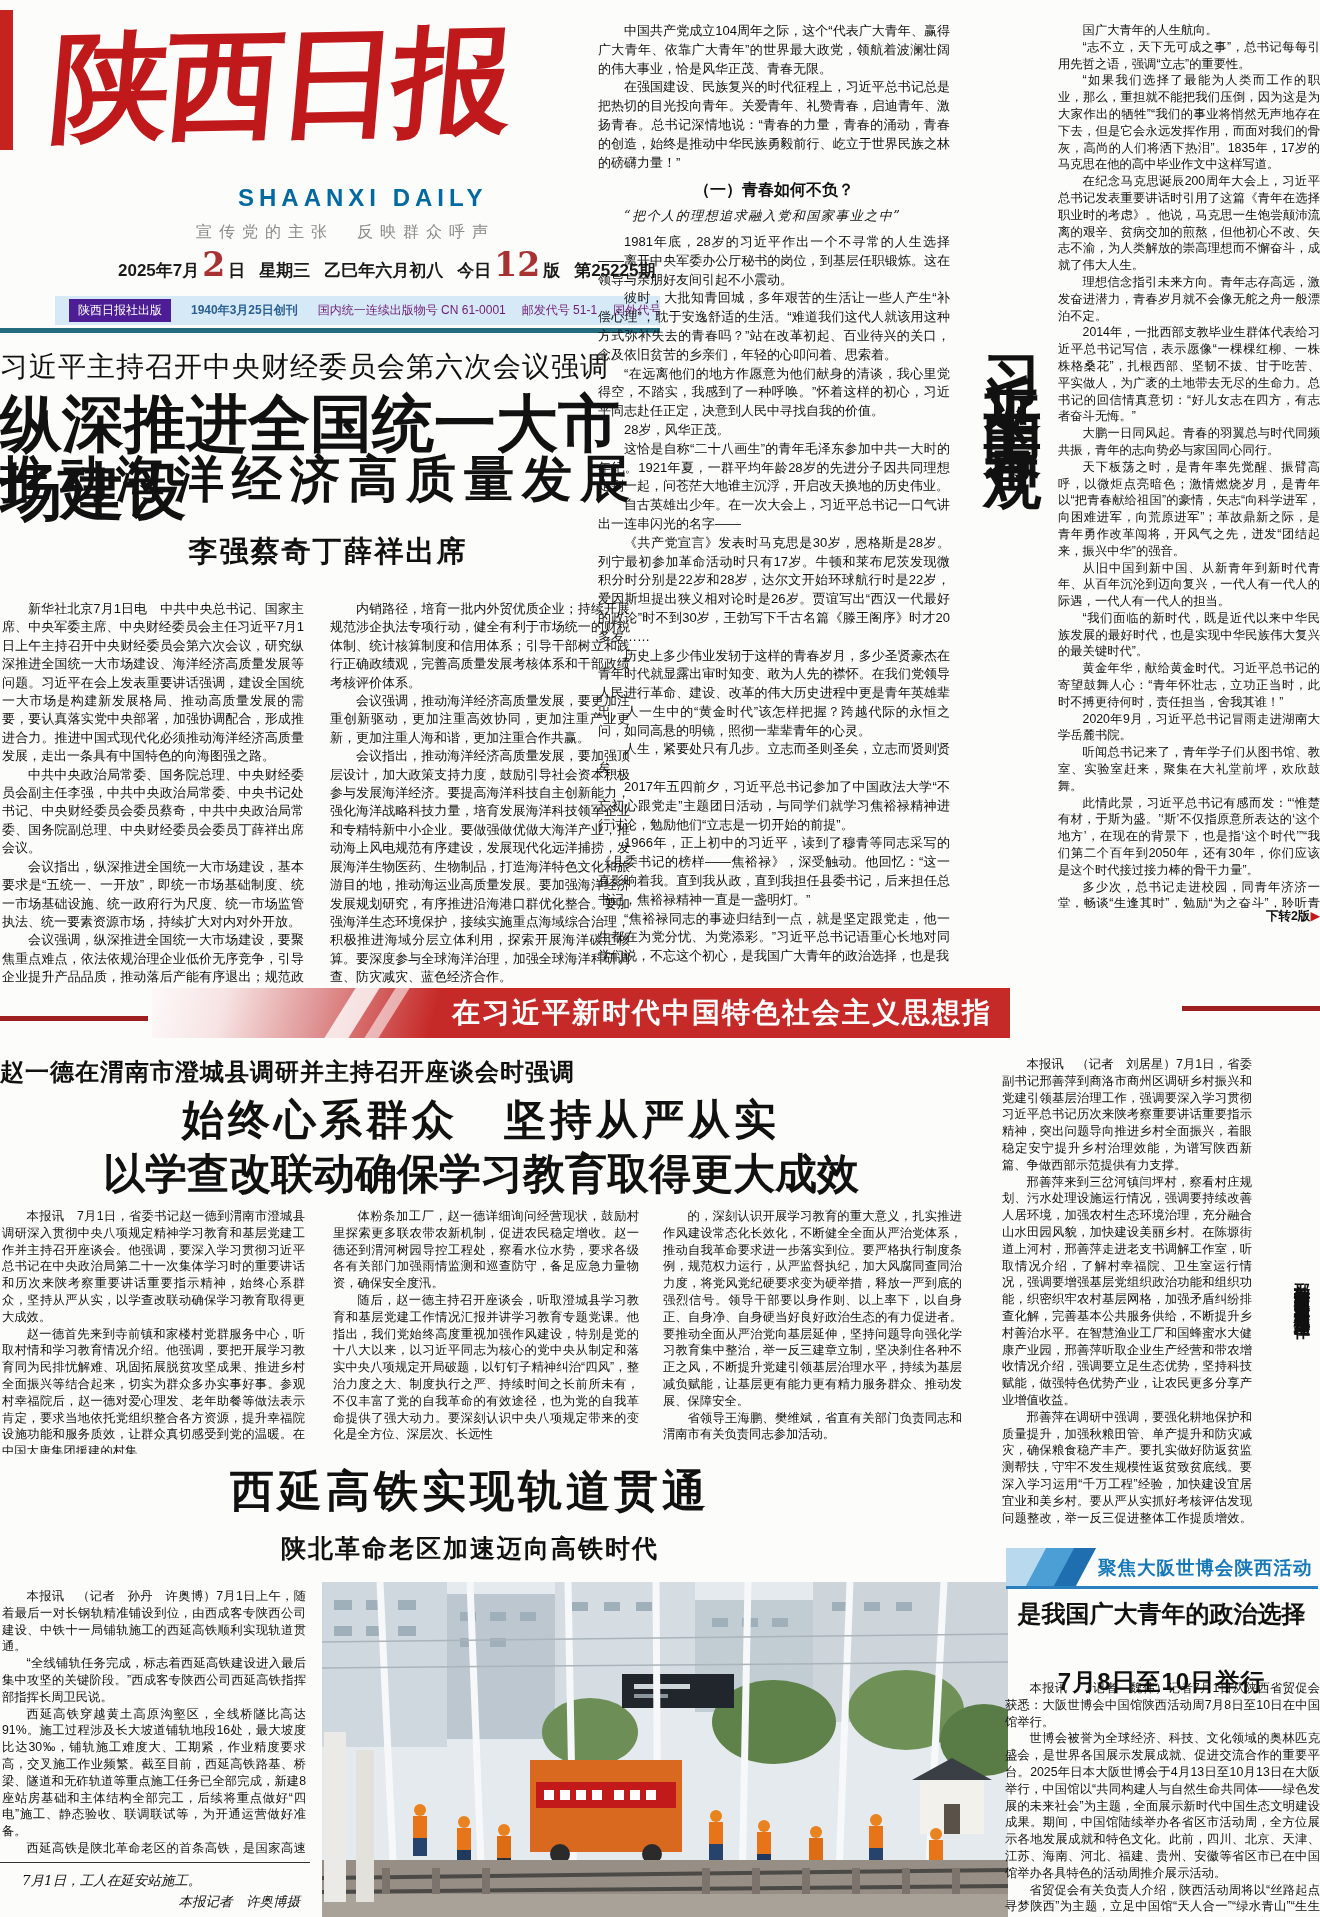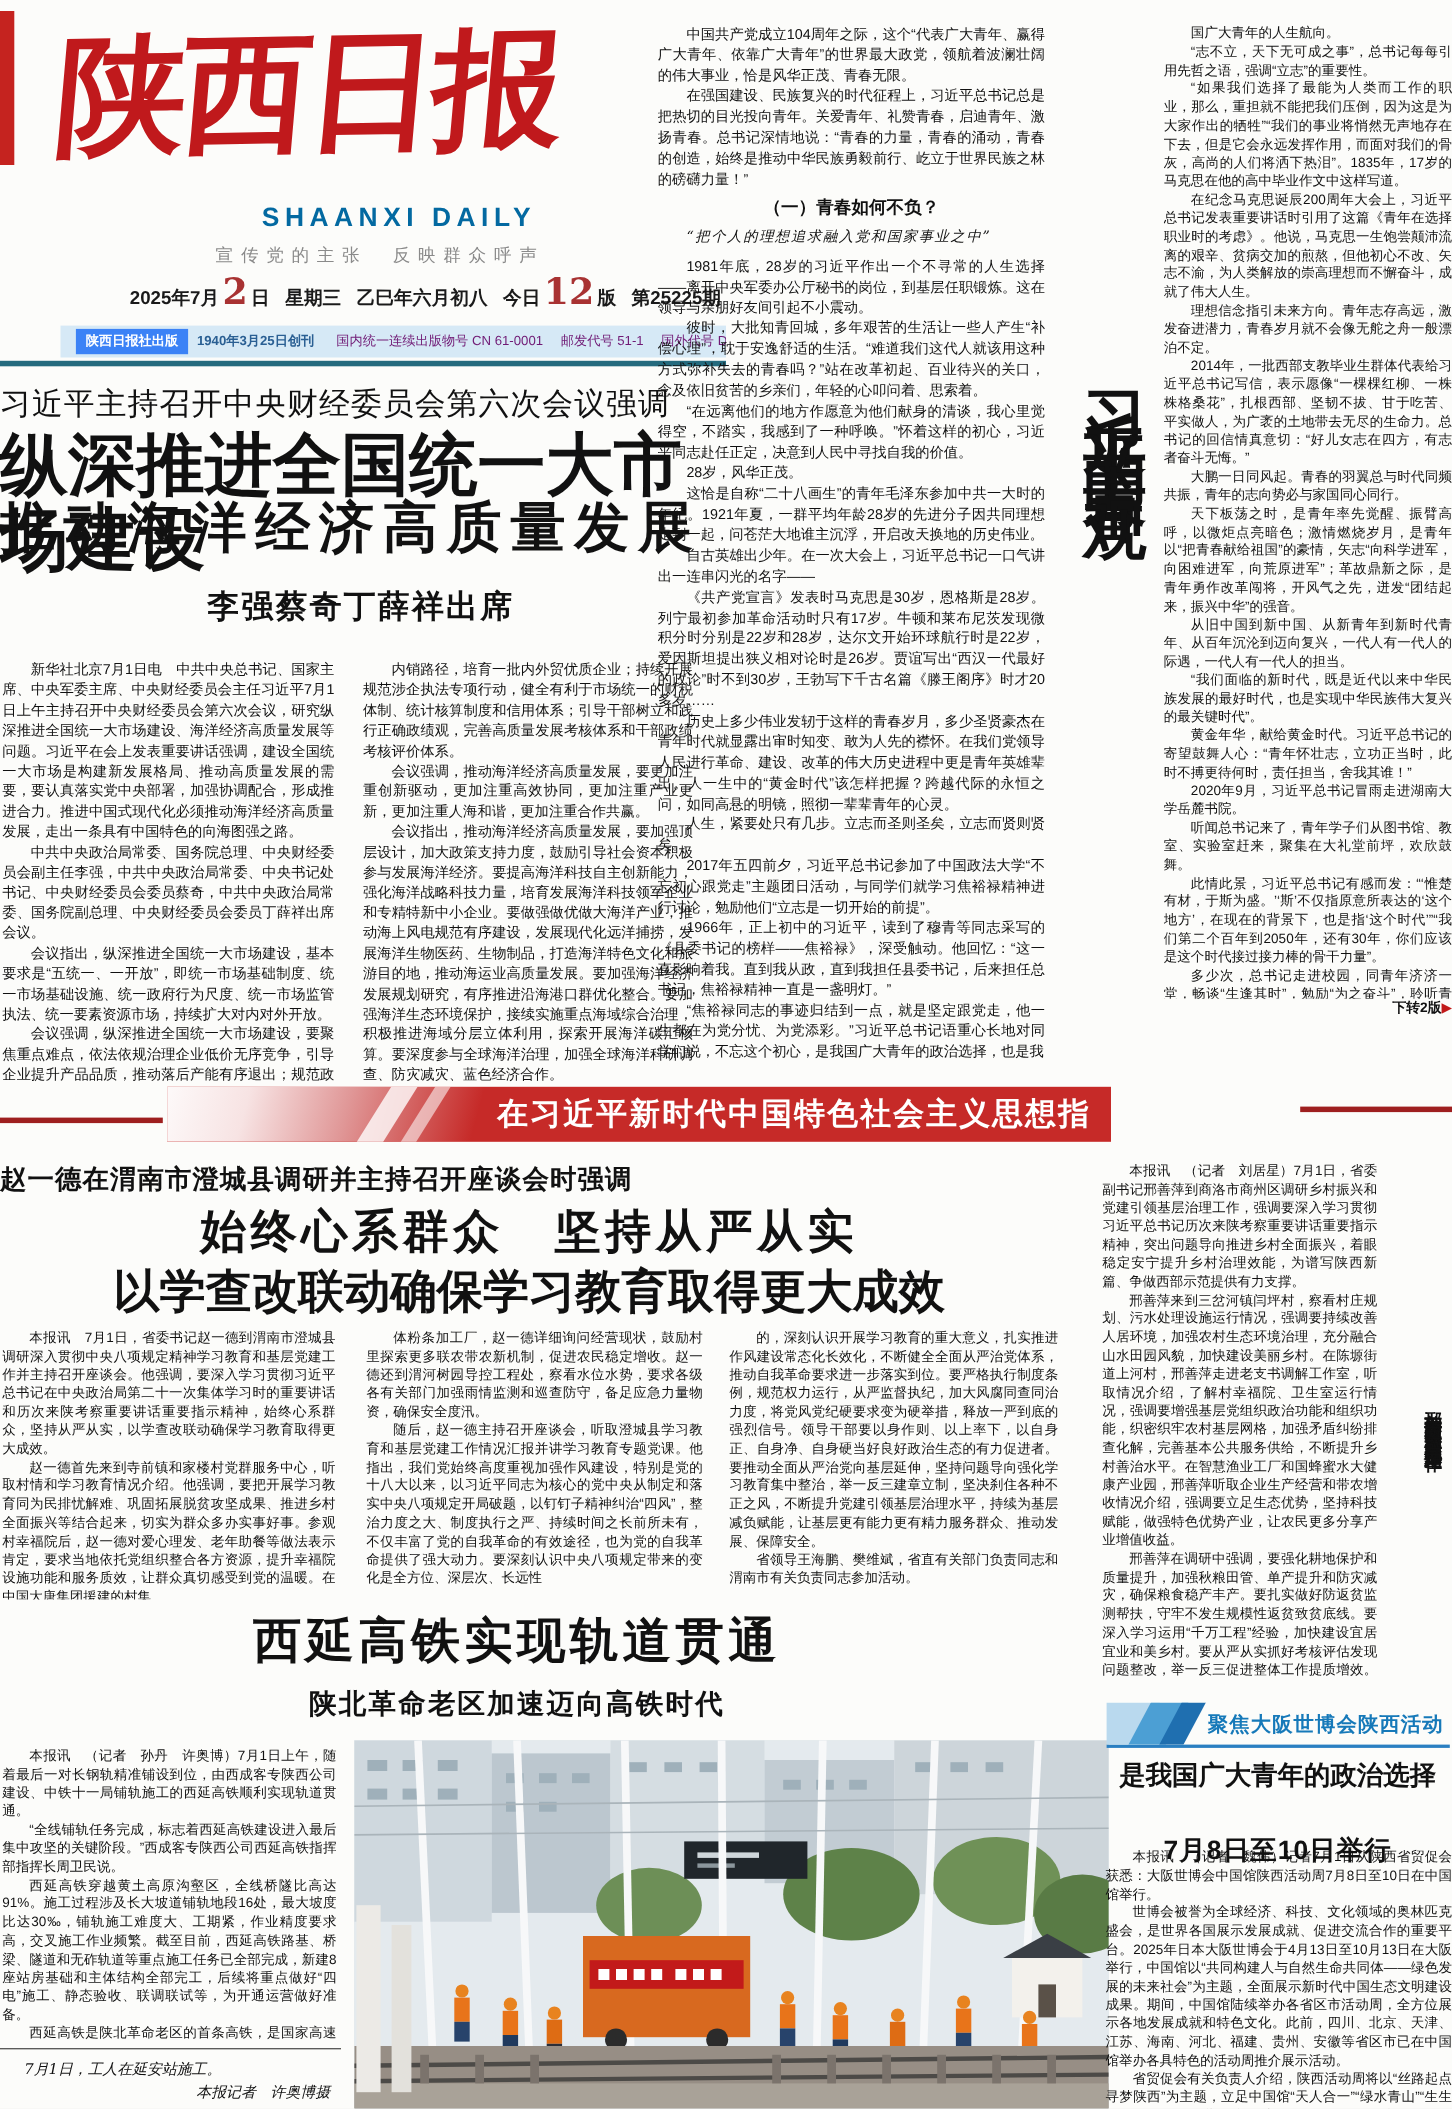--- a/index.html
+++ b/index.html
@@ -12,21 +12,21 @@
             font-weight:bold;font-size:118px;line-height:1.3;color:#c0191c;letter-spacing:-4px;
             transform:skewX(-6deg) rotate(-1deg);}
   .mh-en{position:absolute;left:238px;top:184px;font-size:24px;letter-spacing:5px;color:#0369a1;font-weight:bold;}
   .mh-slogan{position:absolute;left:196px;top:222px;font-size:16px;letter-spacing:7px;color:#8a8a8a;}
   .dateline{position:absolute;left:118px;top:248px;display:flex;align-items:baseline;white-space:nowrap;}
   .dateline .t{font-size:17px;font-weight:bold;color:#1a1a1a;}
   .dateline .n{font-size:33px;line-height:1;color:#a83232;font-family:"DejaVu Serif",serif;font-weight:bold;margin:0 3px;}
   .dateline .sp{margin-left:14px;}
   .infobar{position:absolute;left:55px;top:296px;width:605px;height:29px;background:#d6e9f6;
            display:flex;align-items:center;font-size:12px;white-space:nowrap;overflow:hidden;}
-  .infobar .pub-box{background:#3b82f6;color:#fff;padding:3px 9px;margin:0 8px 0 14px;font-weight:bold;}
+  .infobar .pub-box{background:#4c1d95;color:#fff;padding:3px 9px;margin:0 20px 0 14px;font-weight:normal;}
   .infobar .founded{color:#2a5f93;margin-right:20px;font-weight:bold;}
   .infobar .code{color:#701a75;margin-right:16px;}
   .teal-rule{position:absolute;left:0;top:328px;width:660px;height:5px;background:#256b7e;}
   
   .a1-kicker{position:absolute;left:0;top:348px;width:656px;font-size:28px;font-weight:400;letter-spacing:1px;}
   .a1-h1{position:absolute;left:0;top:390px;width:660px;font-size:62px;font-weight:900;letter-spacing:0px;line-height:1.1;}
   .a1-h2{position:absolute;left:0;top:452px;width:660px;font-size:50px;font-weight:900;letter-spacing:8px;line-height:1.1;}
   .a1-byline{position:absolute;left:0;top:532px;width:656px;text-align:center;font-size:29px;font-weight:800;letter-spacing:2px;}
   .col{position:absolute;overflow:hidden;}
   .col p{margin:0;text-indent:2em;text-align:justify;}

